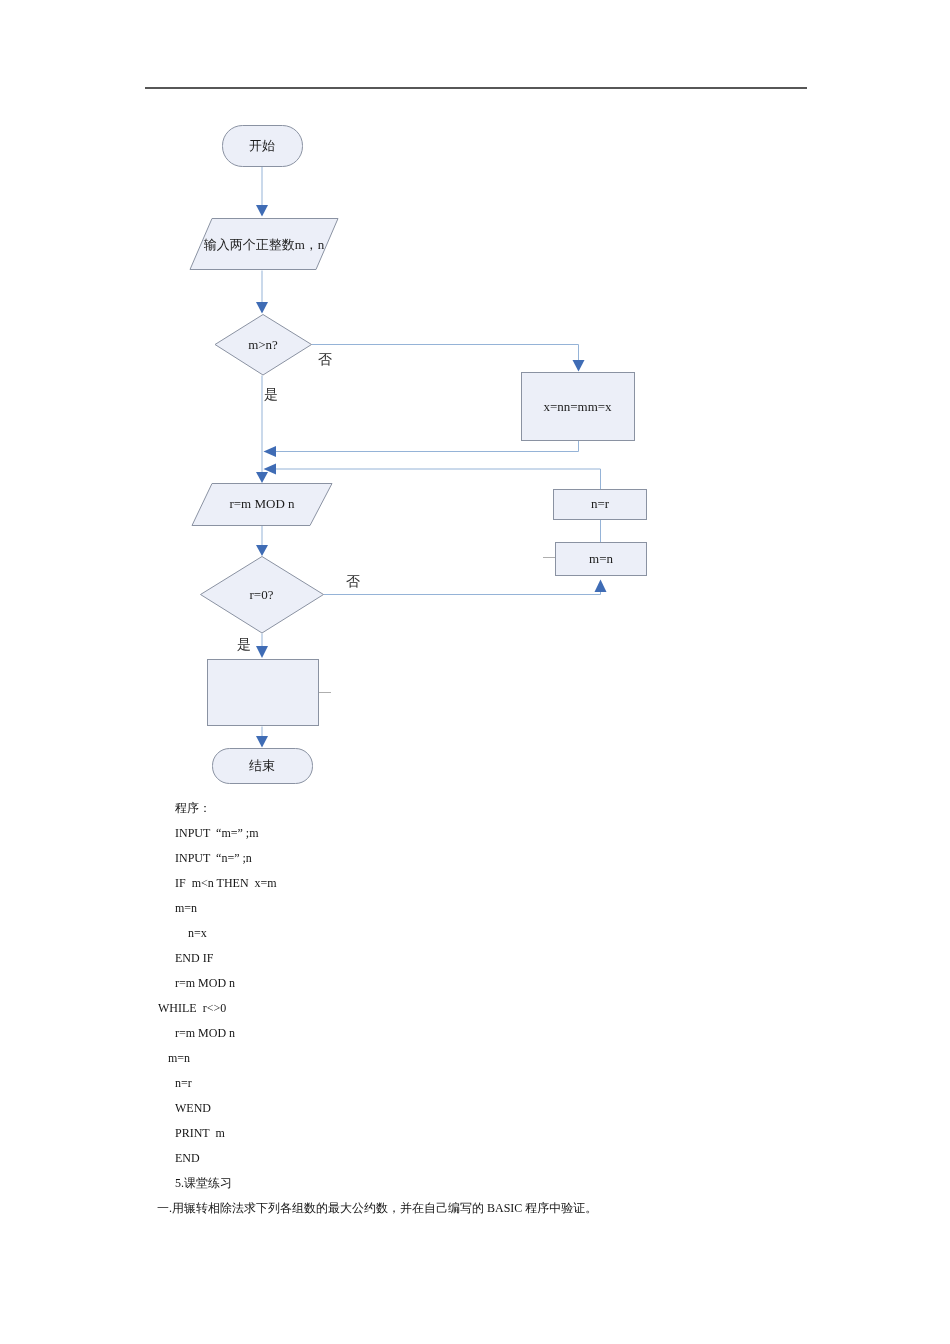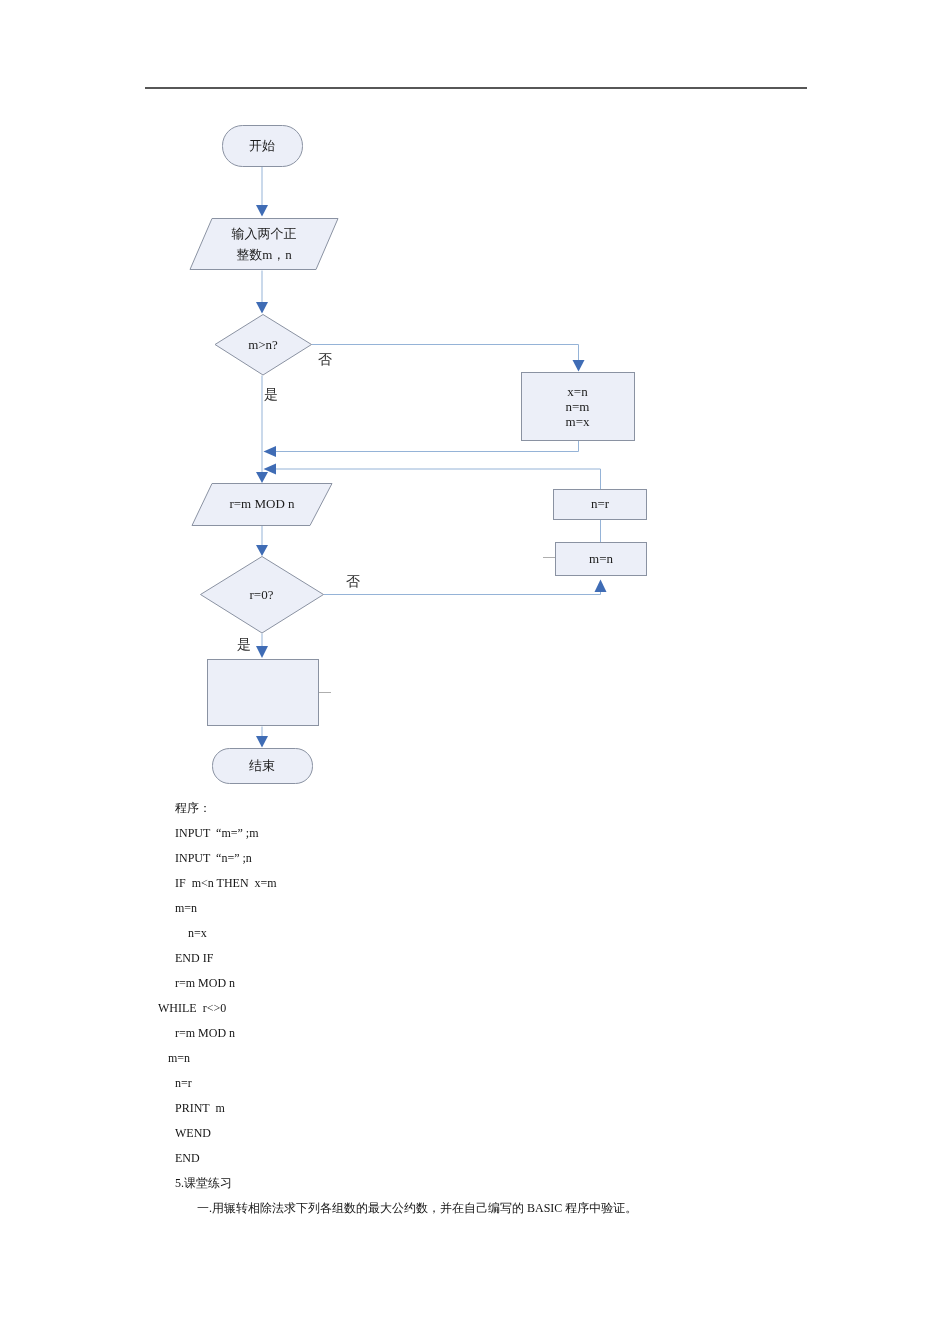--- a/index.html
+++ b/index.html
@@ -6,30 +6,30 @@
   .page {
     position:relative; width:950px; height:1344px; background:#ffffff;
     font-family:"Liberation Serif","DejaVu Serif",serif; overflow:hidden;padding-left:12px;
   }
   .divider { position:absolute; left:145px; top:87px; width:662px; height:2px; background:#575757; }
   svg.flow { position:absolute; left:0; top:0; }
   .lbl {
     position:absolute; display:flex; align-items:center; justify-content:center;
     text-align:center; color:#1b1b1b; font-size:13px; line-height:1.2;
   }
-  .lbl.multi { flex-direction:column; }
+  .lbl.multi { flex-direction:row; }
   .lbl.multi span { display:block; line-height:21px; }
   .lbl.proc3 span { display:block; line-height:15px; }
   .edge-lbl { position:absolute; font-size:14px; color:#2a2a2a; }
   .program { position:absolute; left:0; top:796px; width:950px; font-size:12px; color:#141414; }
   .pline { height:25px; line-height:25px; padding-left:175px; white-space:pre; }
   .pline.ind-nx   { padding-left:188px; }
   .pline.ind-while{ padding-left:158px; }
   .pline.ind-mn   { padding-left:168px; }
-  .pline.ind-last { padding-left:157px;margin-left:40px; }
+  .pline.ind-last { padding-left:157px; }
 </style>
 </head>
 <body>
 
 <div class="page">
 
   <div class="divider"></div>
 
   <svg class="flow" width="950" height="800" viewBox="0 0 950 800" fill="none" stroke-linecap="butt">
 
@@ -116,20 +116,20 @@
     <div class="pline">INPUT  “n=” ;n</div>
     <div class="pline">IF  m&lt;n THEN  x=m</div>
     <div class="pline">m=n</div>
     <div class="pline ind-nx">n=x</div>
     <div class="pline">END IF</div>
     <div class="pline">r=m MOD n</div>
     <div class="pline ind-while">WHILE  r&lt;&gt;0</div>
     <div class="pline">r=m MOD n</div>
     <div class="pline ind-mn">m=n</div>
     <div class="pline">n=r</div>
+    <div class="pline">WEND</div>
     <div class="pline">PRINT  m</div>
-    <div class="pline">WEND</div>
     <div class="pline">END</div>
     <div class="pline">5.课堂练习</div>
     <div class="pline ind-last">一.用辗转相除法求下列各组数的最大公约数，并在自己编写的 BASIC 程序中验证。</div>
   </div>
 
 </div>
 
 </body></html>

